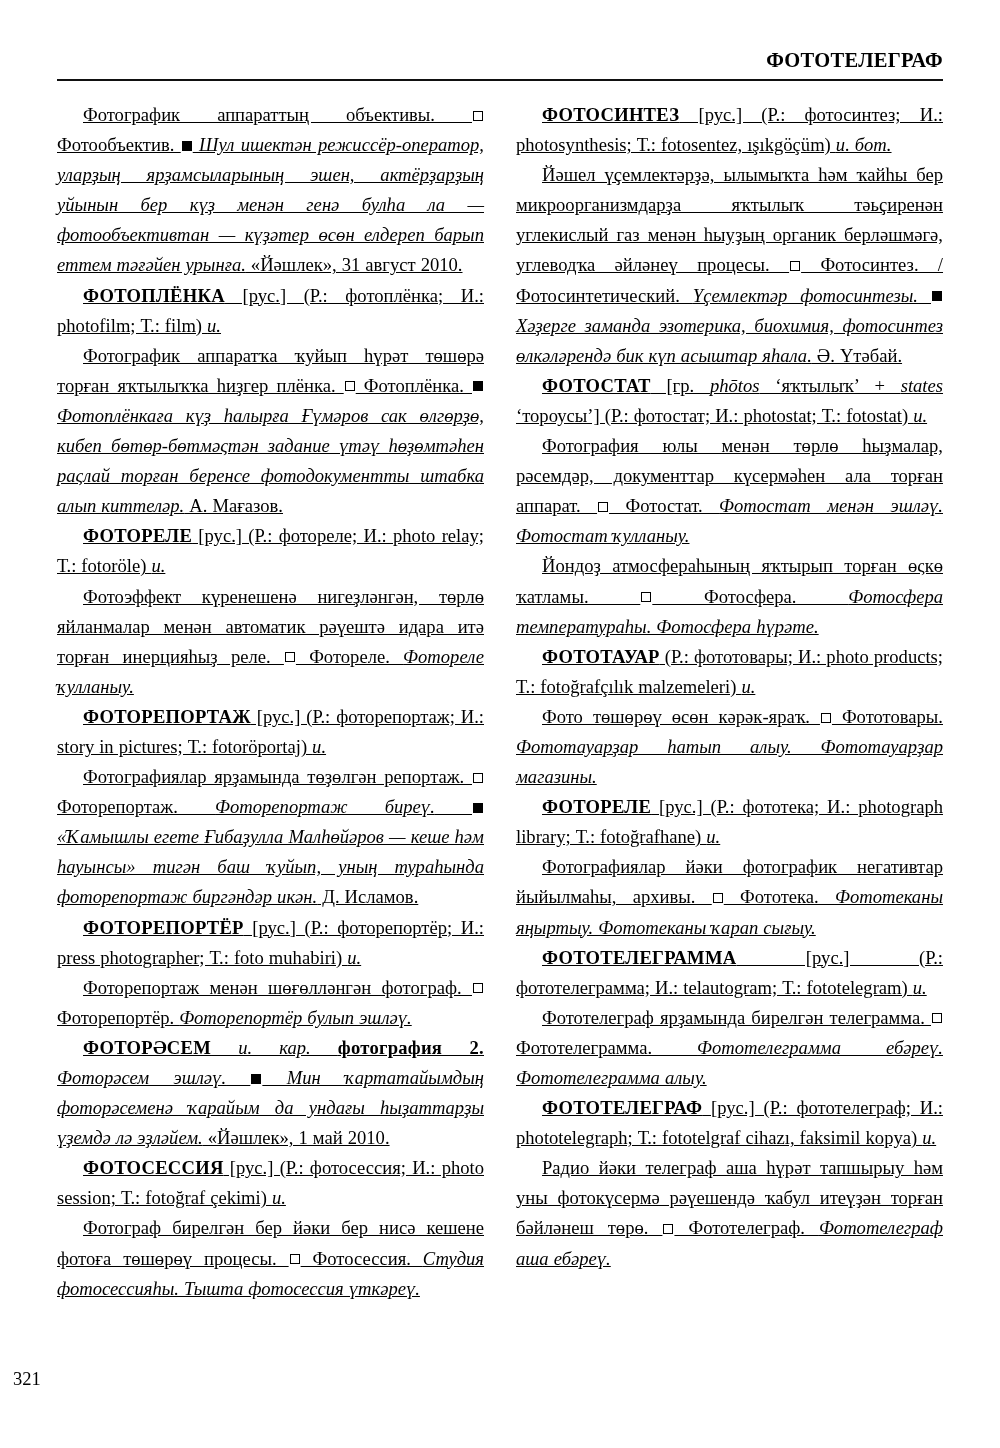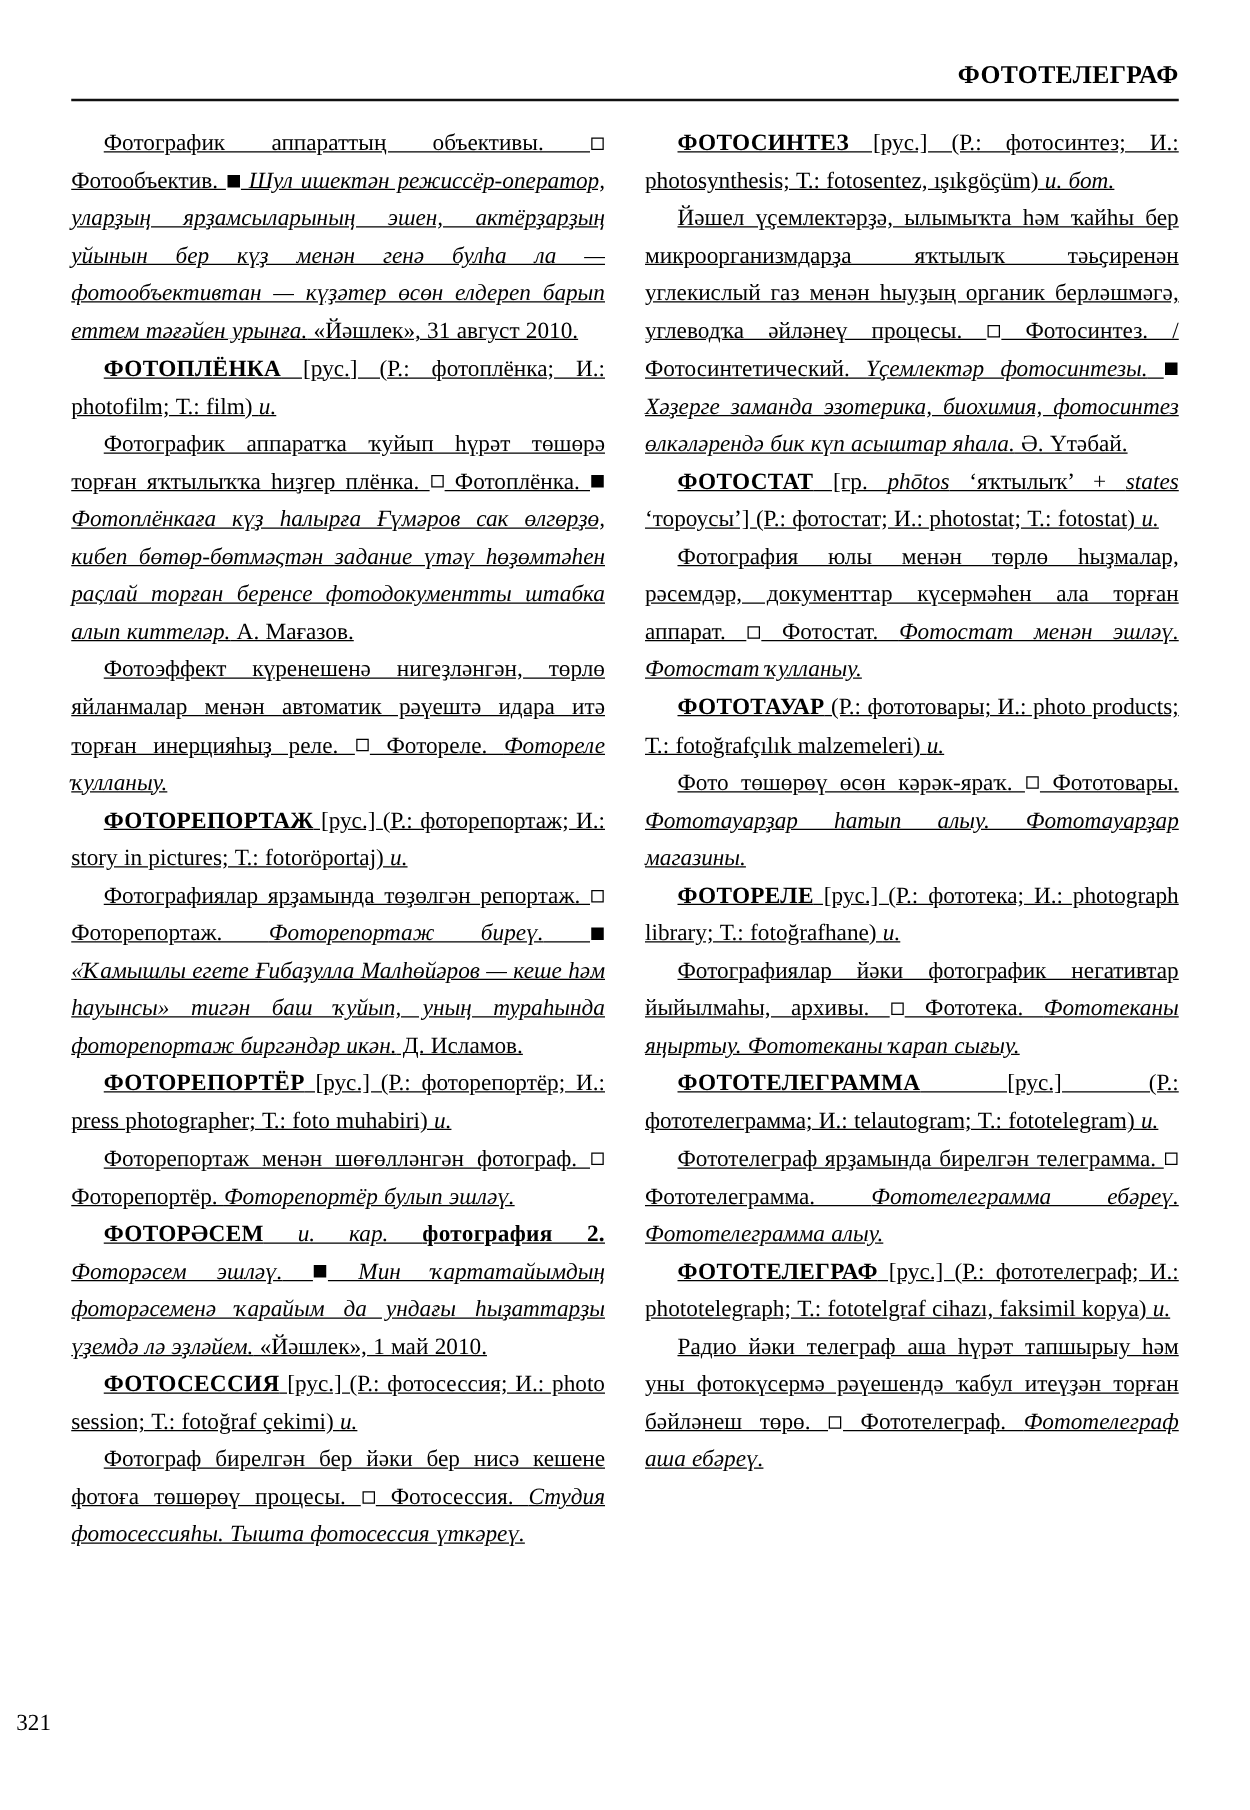--- a/index.html
+++ b/index.html
@@ -115,34 +115,36 @@
   <div class="runhead">
     <div class="runhead-title">ФОТОТЕЛЕГРАФ</div>
     <div class="runhead-rule"></div>
   </div>
 
   <div class="columns">
     <div class="col" id="col-left">
         <p class="para indent"><span>Фотографик аппараттың объективы. </span><span class="sq-open"></span><span> Фотообъектив. </span><span class="sq-fill"></span><span class="it"> Шул ишектән режиссёр-оператор, уларҙың ярҙамсыларының эшен, актёрҙарҙың уйынын бер күҙ менән генә булһа ла — фотообъективтан — күҙәтер өсөн елдереп барып еттем тәғәйен урынға.</span><span> «Йәшлек», 31 август 2010.</span></p>
         <p class="para indent"><span class="hw">ФОТОПЛЁНКА</span><span> [рус.] (Р.: фотоплёнка; И.: photofilm; Т.: film) </span><span class="it">и.</span></p>
         <p class="para indent"><span>Фотографик аппаратҡа ҡуйып һүрәт төшөрә торған яҡтылыҡҡа һиҙгер плёнка. </span><span class="sq-open"></span><span> Фотоплёнка. </span><span class="sq-fill"></span><span class="it"> Фотоплёнкаға күҙ һалырға Ғүмәров сак өлгөрҙө, кибеп бөтөр-бөтмәςтән задание үтәү һөҙөмтәһен раςлай торған беренсе фотодокументты штабка алып киттеләр.</span><span> А. Мағазов.</span></p>
+        <p class="para indent"><span class="hw">ФОТОРЕЛЕ</span><span> [рус.] (Р.: фотореле; И.: photo relay; Т.: fotoröle) </span><span class="it">и.</span></p>
         <p class="para indent"><span>Фотоэффект күренешенә нигеҙләнгән, төрлө яйланмалар менән автоматик рәүештә идара итә торған инерцияһыҙ реле. </span><span class="sq-open"></span><span> Фотореле. </span><span class="it">Фотореле ҡулланыу.</span></p>
         <p class="para indent"><span class="hw">ФОТОРЕПОРТАЖ</span><span> [рус.] (Р.: фоторепортаж; И.: story in pictures; Т.: fotoröportaj) </span><span class="it">и.</span></p>
         <p class="para indent"><span>Фотографиялар ярҙамында төҙөлгән репортаж. </span><span class="sq-open"></span><span> Фоторепортаж. </span><span class="it">Фоторепортаж биреү.</span><span> </span><span class="sq-fill"></span><span class="it"> «Ҡамышлы егете Ғибаҙулла Малһөйәров — кеше һәм һауынсы» тигән баш ҡуйып, уның тураһында фоторепортаж биргәндәр икән.</span><span> Д. Исламов.</span></p>
         <p class="para indent"><span class="hw">ФОТОРЕПОРТЁР</span><span> [рус.] (Р.: фоторепортёр; И.: press photographer; Т.: foto muhabiri) </span><span class="it">и.</span></p>
         <p class="para indent"><span>Фоторепортаж менән шөғөлләнгән фотограф. </span><span class="sq-open"></span><span> Фоторепортёр. </span><span class="it">Фоторепортёр булып эшләү.</span></p>
         <p class="para indent"><span class="hw">ФОТОРӘСЕМ</span><span class="it"> и. кар. </span><span class="hw">фотография 2.</span><span class="it"> Фоторәсем эшләү.</span><span> </span><span class="sq-fill"></span><span class="it"> Мин ҡартатайымдың фоторәсеменә ҡарайым да ундағы һыҙаттарҙы үҙемдә лә эҙләйем.</span><span> «Йәшлек», 1 май 2010.</span></p>
         <p class="para indent"><span class="hw">ФОТОСЕССИЯ</span><span> [рус.] (Р.: фотосессия; И.: photo session; Т.: fotoğraf çekimi) </span><span class="it">и.</span></p>
         <p class="para indent"><span>Фотограф бирелгән бер йәки бер нисә кешене фотоға төшөрөү процесы. </span><span class="sq-open"></span><span> Фотосессия. </span><span class="it">Студия фотосессияһы. Тышта фотосессия үткәреү.</span></p>
       </div>
     <div class="col" id="col-right">
         <p class="para indent"><span class="hw">ФОТОСИНТЕЗ</span><span> [рус.] (Р.: фотосинтез; И.: photosynthesis; Т.: fotosentez, ışıkgöçüm) </span><span class="it">и. бот.</span></p>
         <p class="para indent"><span>Йәшел үҫемлектәрҙә, ылымыҡта һәм ҡайһы бер микроорганизмдарҙа яҡтылыҡ тәьҫиренән углекислый газ менән һыуҙың органик берләшмәгә, углеводҡа әйләнеү процесы. </span><span class="sq-open"></span><span> Фотосинтез. / Фотосинтетический. </span><span class="it">Үҫемлектәр фотосинтезы.</span><span> </span><span class="sq-fill"></span><span class="it"> Хәҙерге заманда эзотерика, биохимия, фотосинтез өлкәләрендә бик күп асыштар яһала.</span><span> Ә. Үтәбай.</span></p>
         <p class="para indent"><span class="hw">ФОТОСТАТ</span><span> [гр. </span><span class="it">phōtos</span><span> ‘яҡтылыҡ’ + </span><span class="it">states</span><span> ‘тороусы’] (Р.: фотостат; И.: photostat; Т.: fotostat) </span><span class="it">и.</span></p>
         <p class="para indent"><span>Фотография юлы менән төрлө һыҙмалар, рәсемдәр, документтар күсермәһен ала торған аппарат. </span><span class="sq-open"></span><span> Фотостат. </span><span class="it">Фотостат менән эшләү. Фотостат ҡулланыу.</span></p>
+        <p class="para indent"><span>Йондоҙ атмосфераһының яҡтырып торған өςкө ҡатламы. </span><span class="sq-open"></span><span> Фотосфера. </span><span class="it">Фотосфера температураһы. Фотосфера һүрәте.</span></p>
         <p class="para indent"><span class="hw">ФОТОТАУАР</span><span> (Р.: фототовары; И.: photo products; Т.: fotoğrafçılık malzemeleri) </span><span class="it">и.</span></p>
         <p class="para indent"><span>Фото төшөрөү өсөн кәрәк-яраҡ. </span><span class="sq-open"></span><span> Фототовары. </span><span class="it">Фототауарҙар һатып алыу. Фототауарҙар магазины.</span></p>
         <p class="para indent"><span class="hw">ФОТОРЕЛЕ</span><span> [рус.] (Р.: фототека; И.: photograph library; Т.: fotoğrafhane) </span><span class="it">и.</span></p>
         <p class="para indent"><span>Фотографиялар йәки фотографик негативтар йыйылмаһы, архивы. </span><span class="sq-open"></span><span> Фототека. </span><span class="it">Фототеканы яңыртыу. Фототеканы ҡарап сығыу.</span></p>
         <p class="para indent"><span class="hw">ФОТОТЕЛЕГРАММА</span><span> [рус.] (Р.: фототелеграмма; И.: telautogram; Т.: fototelegram) </span><span class="it">и.</span></p>
         <p class="para indent"><span>Фототелеграф ярҙамында бирелгән телеграмма. </span><span class="sq-open"></span><span> Фототелеграмма. </span><span class="it">Фототелеграмма ебәреү. Фототелеграмма алыу.</span></p>
         <p class="para indent"><span class="hw">ФОТОТЕЛЕГРАФ</span><span> [рус.] (Р.: фототелеграф; И.: phototelegraph; Т.: fototelgraf cihazı, faksimil kopya) </span><span class="it">и.</span></p>
         <p class="para indent"><span>Радио йәки телеграф аша һүрәт тапшырыу һәм уны фотокүсермә рәүешендә ҡабул итеүҙән торған бәйләнеш төрө. </span><span class="sq-open"></span><span> Фототелеграф. </span><span class="it">Фототелеграф аша ебәреү.</span></p>
       </div>
   </div>

